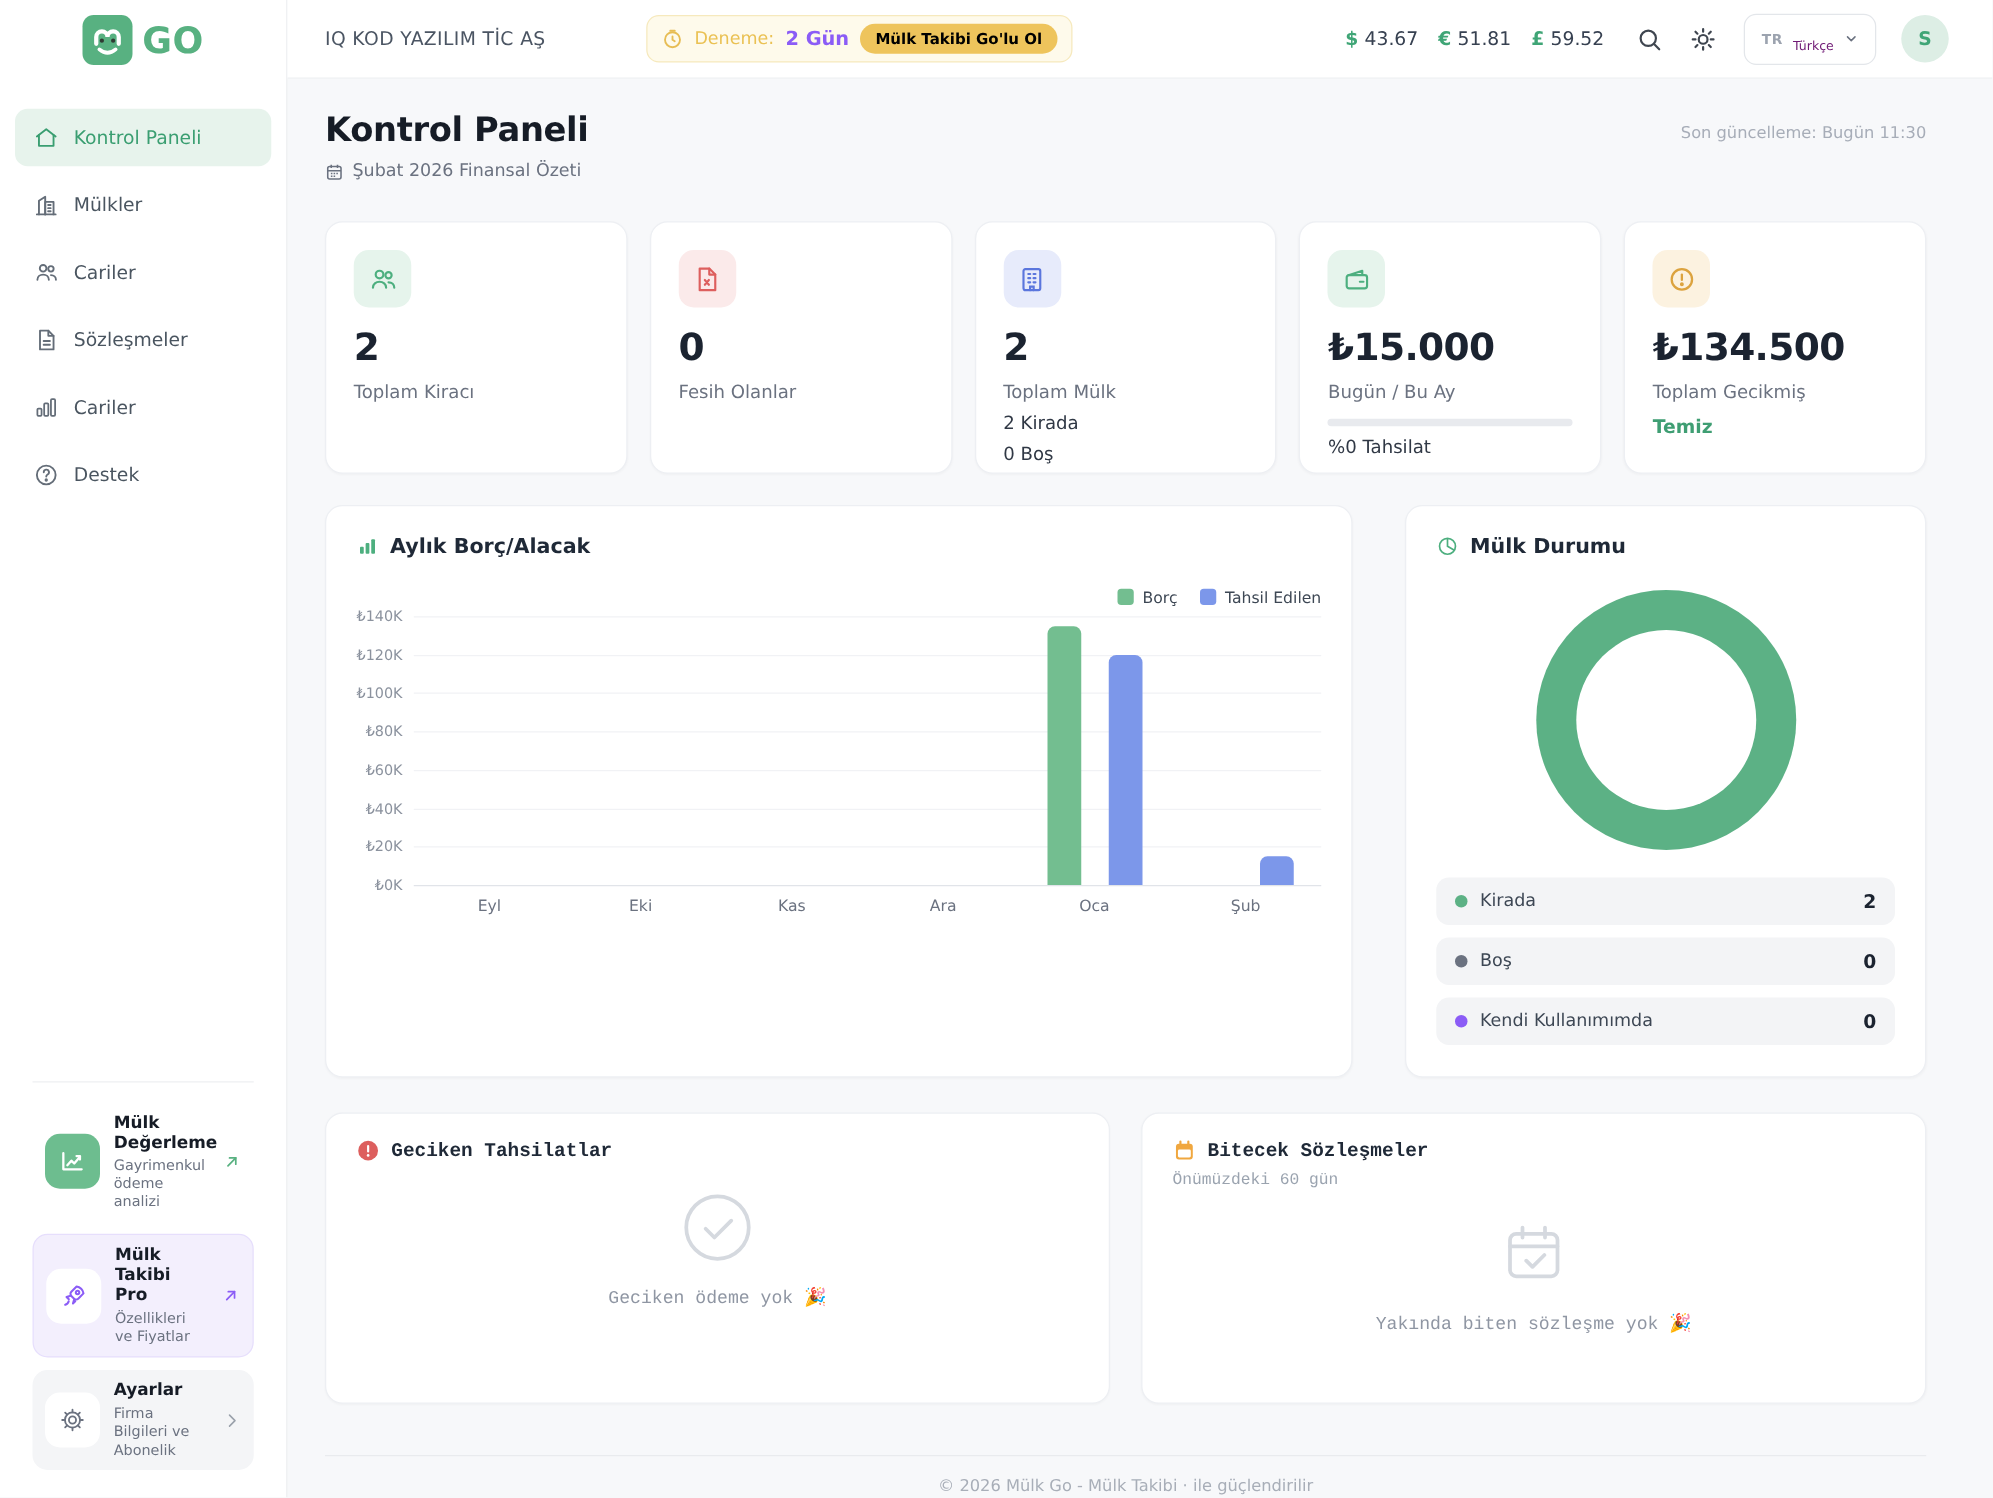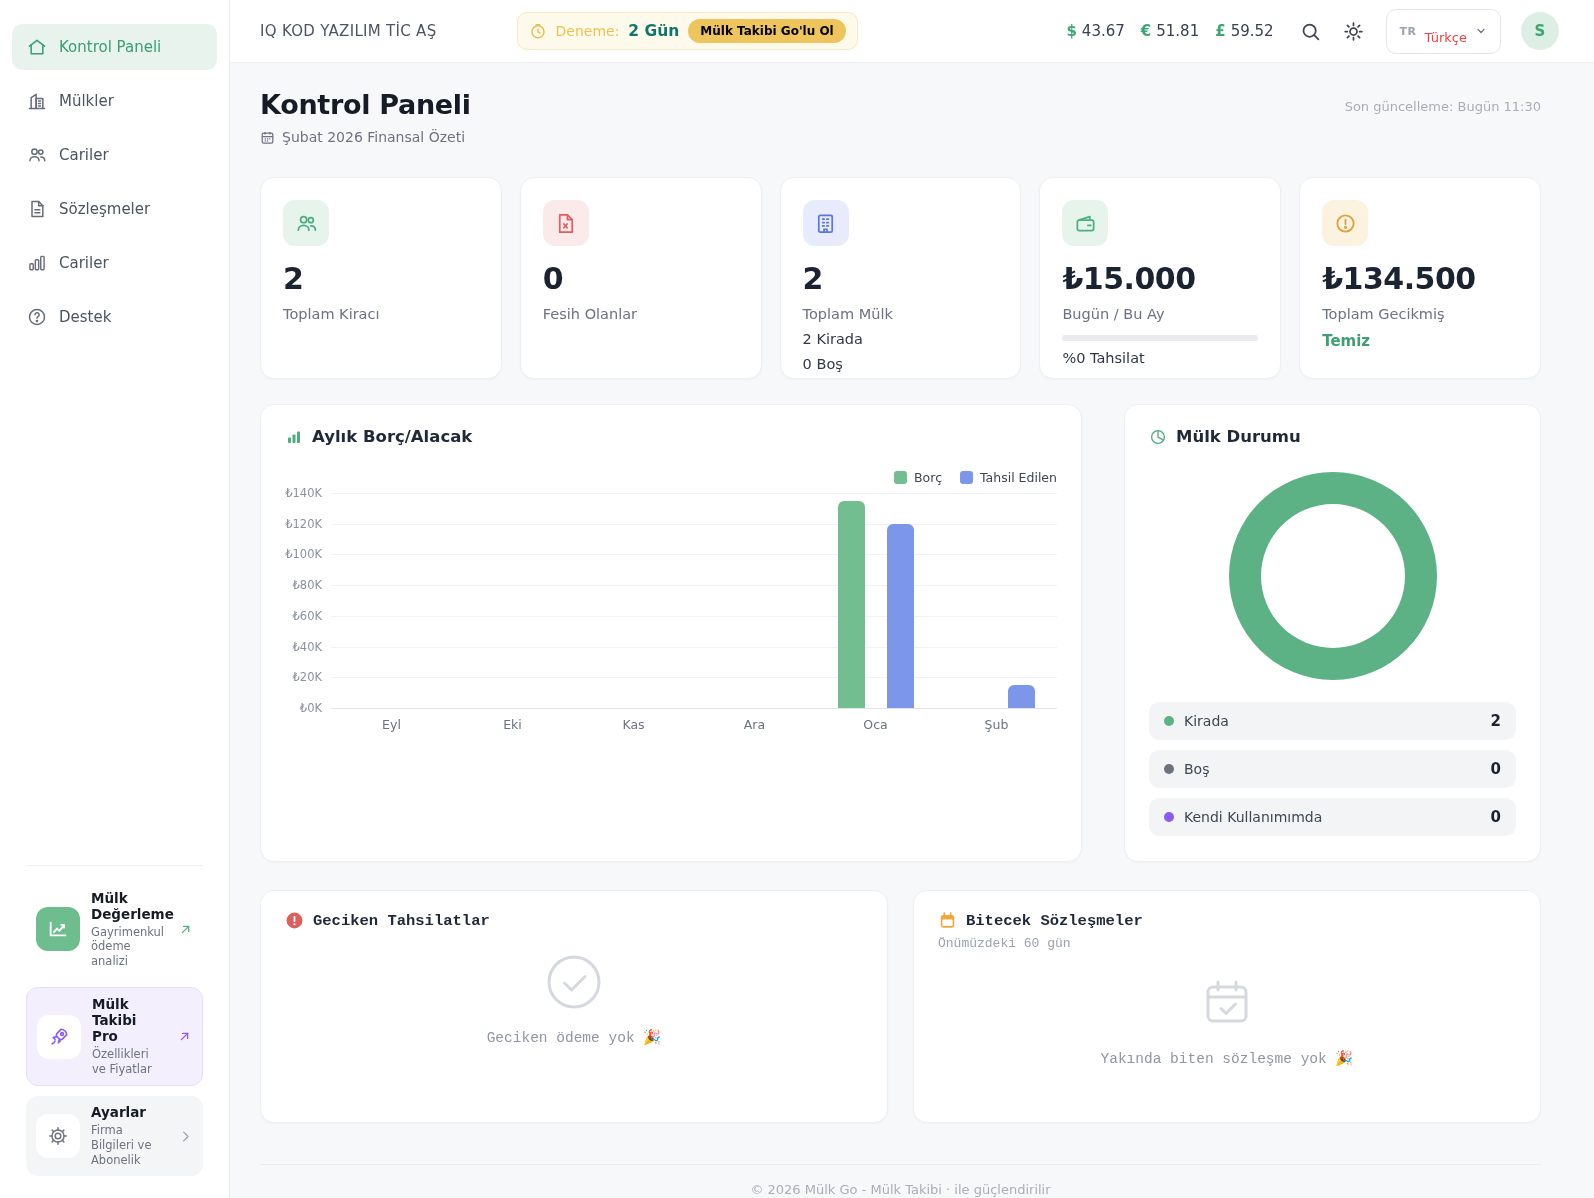--- a/index.html
+++ b/index.html
@@ -41,32 +41,32 @@
   .promo-settings .promo-icon { background:#fff; }
   .promo-settings .promo-trail { color:#9aa1ab; }
 
   
   .content { flex:1; display:flex; flex-direction:column; min-width:0; }
   .topbar { height:63px; flex-shrink:0; background:#fff; border-bottom:1px solid #edeff2; display:flex; align-items:center; padding:0 35px 0 30px; }
   .company { font-size:15px; font-weight:500; color:#4b5563; letter-spacing:.3px; }
   .trial-pill { margin-left:80px; display:flex; align-items:center; gap:9px; background:#fefaeb; border:1px solid #f6e9bd; border-radius:10px; padding:6px 11px; }
   .trial-pill svg { width:18px; height:18px; color:#e7bd55; }
   .trial-label { font-size:14px; color:#eac153; font-weight:500; }
-  .trial-days { font-size:15.5px; color:#0f766e; font-weight:800; }
+  .trial-days { font-size:15.5px; color:#8b5cf6; font-weight:800; }
   .trial-cta { background:#eec45c; color:#000000; font-size:12px; font-weight:700; border:none; border-radius:999px; padding:5px 12px; cursor:pointer; font-family:inherit; }
   .topbar-spacer { flex:1; }
   .rates { display:flex; align-items:center; gap:16px; margin-right:26px; }
   .rate { display:flex; align-items:center; gap:5px; font-size:15px; }
   .rate-symbol { color:#3fa576; font-weight:700; }
   .rate-value { color:#374151; font-weight:500; }
   .tb-icon { display:flex; color:#3f4650; margin-right:22px; cursor:pointer; }
   .tb-icon svg { width:21px; height:21px; }
   .lang-pill { display:flex; align-items:center; gap:8px; border:1px solid #e3e6ea; border-radius:10px; padding:8px 13px; margin-right:20px; cursor:pointer; background:#fff; }
   .lang-code { font-size:11px; font-weight:700; color:#9ca3af; letter-spacing:.5px; }
-  .lang-name { font-size:13px; color:#ef4444;margin-top:12px; }
+  .lang-name { font-size:10px; color:#701a75;margin-top:12px; }
   .lang-pill svg { width:12px; height:12px; color:#6b7280; }
   .avatar { width:38px; height:38px; border-radius:50%; background:#ddeee5; color:#3fa576; font-weight:700; font-size:15px; display:flex; align-items:center; justify-content:center; cursor:pointer; }
 
   
   main { flex:1; overflow:hidden; padding:26px 53px 0 30px; }
   .page-head { display:flex; justify-content:space-between; align-items:flex-start; }
   .page-title { font-size:27px; font-weight:700; color:#161c26; letter-spacing:-.3px; }
   .page-sub { display:flex; align-items:center; gap:7px; margin-top:9px; color:#6b7280; font-size:14px; }
   .page-sub svg { width:15px; height:15px; }
   .last-update { font-size:13px; color:#a7adb8; margin-top:10px; }
@@ -132,20 +132,31 @@
   .empty-text { font-size:14.5px; color:#8f96a3; margin-top:19px; }
 
   .footer { margin-top:41px; border-top:1px solid #e9ebee; padding-top:17px; text-align:center; font-size:13px; color:#a8aeb8; }
 </style>
 </head>
 <body>
 
 <div class="app">
 
   <aside class="sidebar">
+    <div class="logo">
+      <span class="logo-mark">
+        <svg viewBox="0 0 40 40" width="40" height="40" fill="none">
+          <path d="M11 23 v-5.5 a4.5 4.5 0 0 1 9 0 a4.5 4.5 0 0 1 9 0 V23" stroke="#fff" stroke-width="3.4" stroke-linecap="round"></path>
+          <circle cx="15.5" cy="20.5" r="1.7" fill="#2f3b33"></circle>
+          <circle cx="24.5" cy="20.5" r="1.7" fill="#2f3b33"></circle>
+          <path d="M13.5 27.5 q6.5 5.5 13 0" stroke="#fff" stroke-width="3" stroke-linecap="round" fill="none"></path>
+        </svg>
+      </span>
+      <span class="logo-text">GO</span>
+    </div>
 
     <nav class="nav">
       <div class="nav-item active">
         <span class="nav-icon">
           <svg viewBox="0 0 24 24" fill="none" stroke="currentColor" stroke-width="1.8" stroke-linecap="round" stroke-linejoin="round">
               <path d="M3 11 L12 4 L21 11"></path>
               <path d="M5 9.5 V20 H19 V9.5"></path>
             </svg>
         </span>
         <span>Kontrol Paneli</span>

